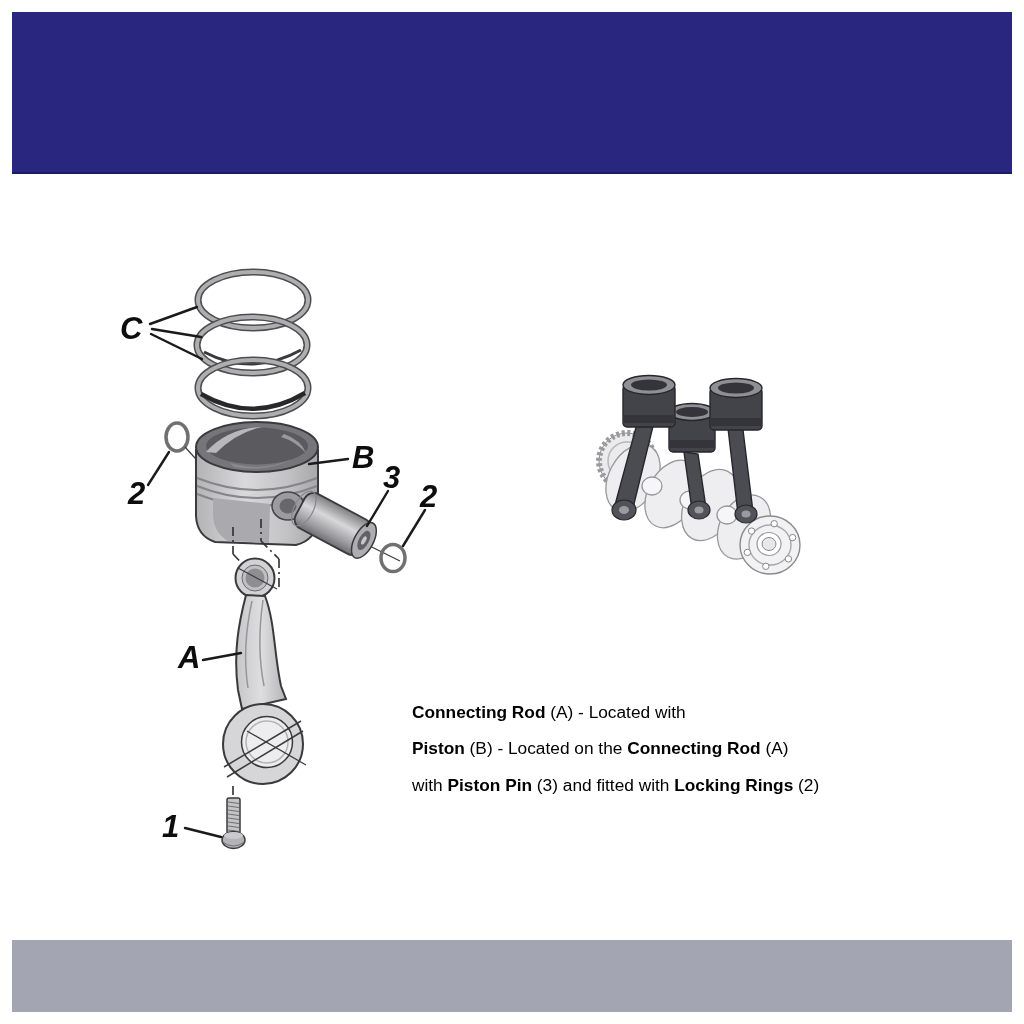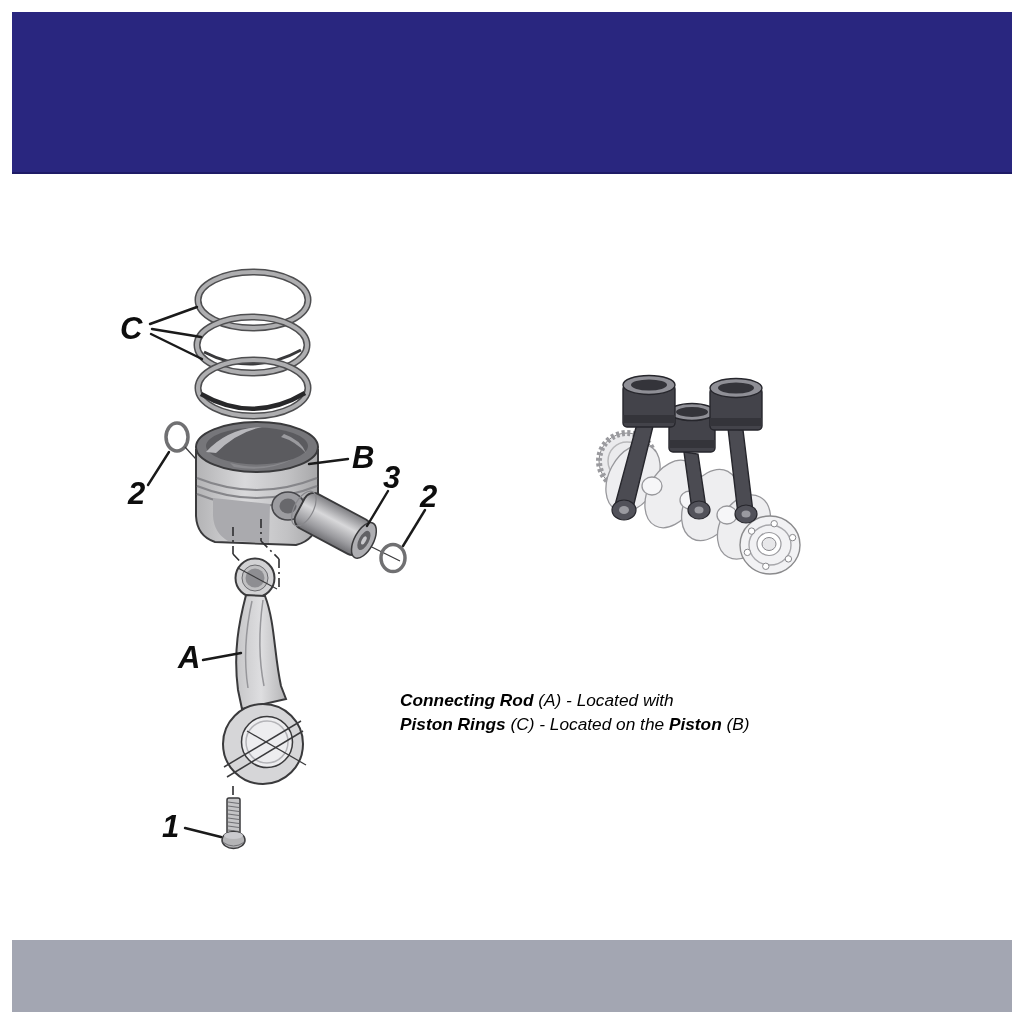--- a/index.html
+++ b/index.html
@@ -11,21 +11,21 @@
   svg{position:absolute;overflow:visible;}
   #exploded{left:105px;top:260px;width:350px;height:600px;}
   #assembly{left:575px;top:370px;width:245px;height:215px;}
   .plabel{font-family:"Liberation Sans",sans-serif;font-style:italic;font-weight:bold;
           font-size:31px;fill:#0d0d0d;}
   .leader{stroke:#1a1a1a;stroke-width:2.4;stroke-linecap:round;fill:none;}
   .thin{stroke:#3a3a3c;stroke-width:1.2;fill:none;}
   .dash{stroke:#2e2e30;stroke-width:1.6;fill:none;stroke-dasharray:9 4 2 4;}
   .caption{position:absolute;left:400px;top:688px;width:500px;color:#000;
            font-size:17.3px;line-height:24.3px;}
-  .caption p{margin:0;font-style:italic;}
+  .caption p{margin:12px;}
   .caption b{font-weight:bold;}
 </style>
 </head>
 <body>
 
 <div class="page">
 
   <div class="banner top" style="background: rgb(41, 38, 127);"></div>
 
   <svg id="exploded" viewBox="105 260 350 600">
@@ -225,18 +225,19 @@
     <g>
       <rect x="710" y="388" width="52" height="42" rx="4" fill="#43434a" stroke="#26262c" stroke-width="1.4"></rect>
       <rect x="710" y="418" width="52" height="8" fill="#34343a"></rect>
       <ellipse cx="736" cy="388" rx="26" ry="9.5" fill="#8f8f96" stroke="#26262c" stroke-width="1.4"></ellipse>
       <ellipse cx="736" cy="388" rx="18" ry="5.5" fill="#34343a"></ellipse>
     </g>
   </svg>
 
   <div class="caption">
     <p><b>Connecting Rod</b><span> (A) - Located with</span></p>
-    <p><b>Piston Rings</b><span> (C) - Located on the </span><b>Piston</b><span> (B)</span></p>
+    <p><b>Piston</b><span> (B) - Located on the </span><b>Connecting Rod</b><span> (A)</span></p>
+    <p><span>with </span><b>Piston Pin</b><span> (3) and fitted with </span><b>Locking Rings</b><span> (2)</span></p>
   </div>
 
   <div class="banner bottom" style="background: rgb(163, 166, 178);"></div>
 
 </div>
 
 </body></html>

